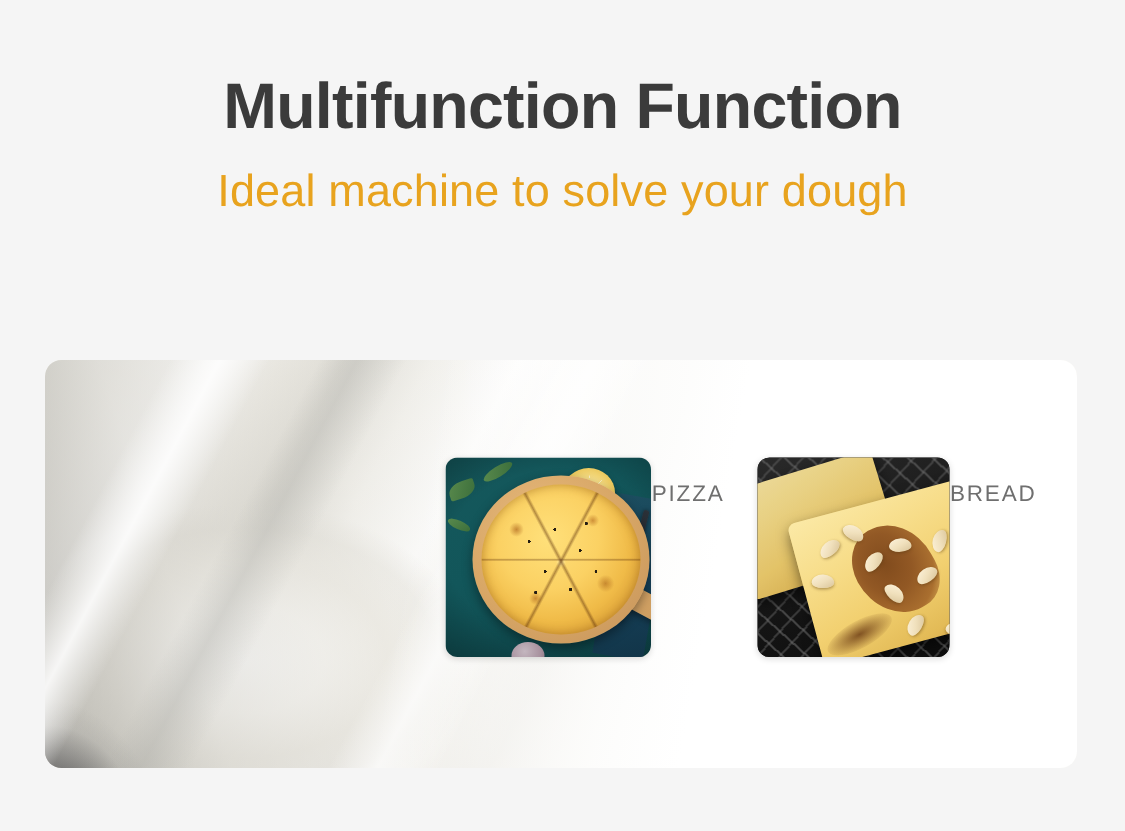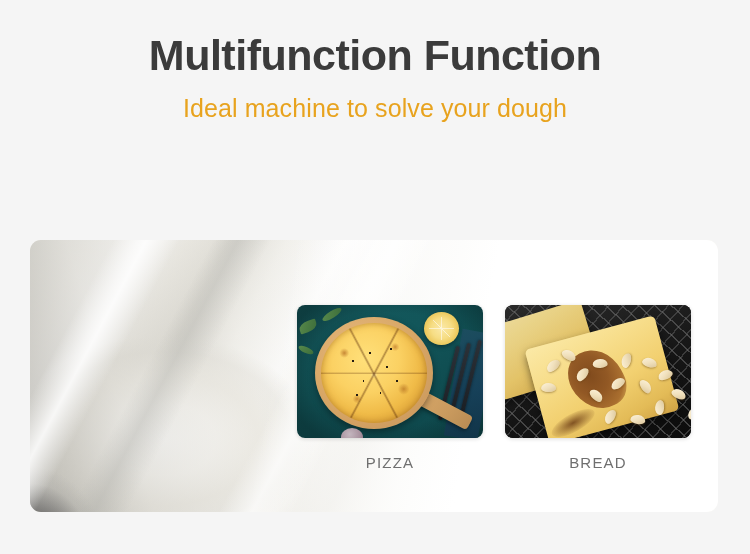--- a/index.html
+++ b/index.html
@@ -22,35 +22,35 @@
     height: 554px;
     background: #f5f5f5;
   }
 
   
   .header {
     position: absolute;
     top: 0;
     left: 0;
     width: 750px;
-    padding-top: 32px;
+    padding-top: 48px;
     text-align: center;
   }
 
   .title {
     font-size: 43px;
     font-weight: 700;
     letter-spacing: -0.5px;
     color: #3b3b3b;
     line-height: 1.08;
   }
 
   .subtitle {
     margin-top: 14px;
-    font-size: 25px;
+    font-size: 30px;
     font-weight: 400;
     line-height: 1.34;
     color: #e8a31e;
     letter-spacing: 0.1px;
   }
   .subtitle .line { display: block; }
 
   
   .panel {
     position: absolute;
@@ -139,22 +139,21 @@
     left: 267px;
     top: 65px;
     width: 392px;
     display: flex;
     gap: 22px;
   }
 
   .card-col {
     width: 186px;
     display: flex;
-    flex-direction: column;
-    align-items: center;
+    flex-direction: row;
   }
 
   .thumb {
     position: relative;
     width: 186px;
     height: 133px;
     border-radius: 8px;
     overflow: hidden;
     box-shadow: 0 1px 4px rgba(0,0,0,0.14);
   }

